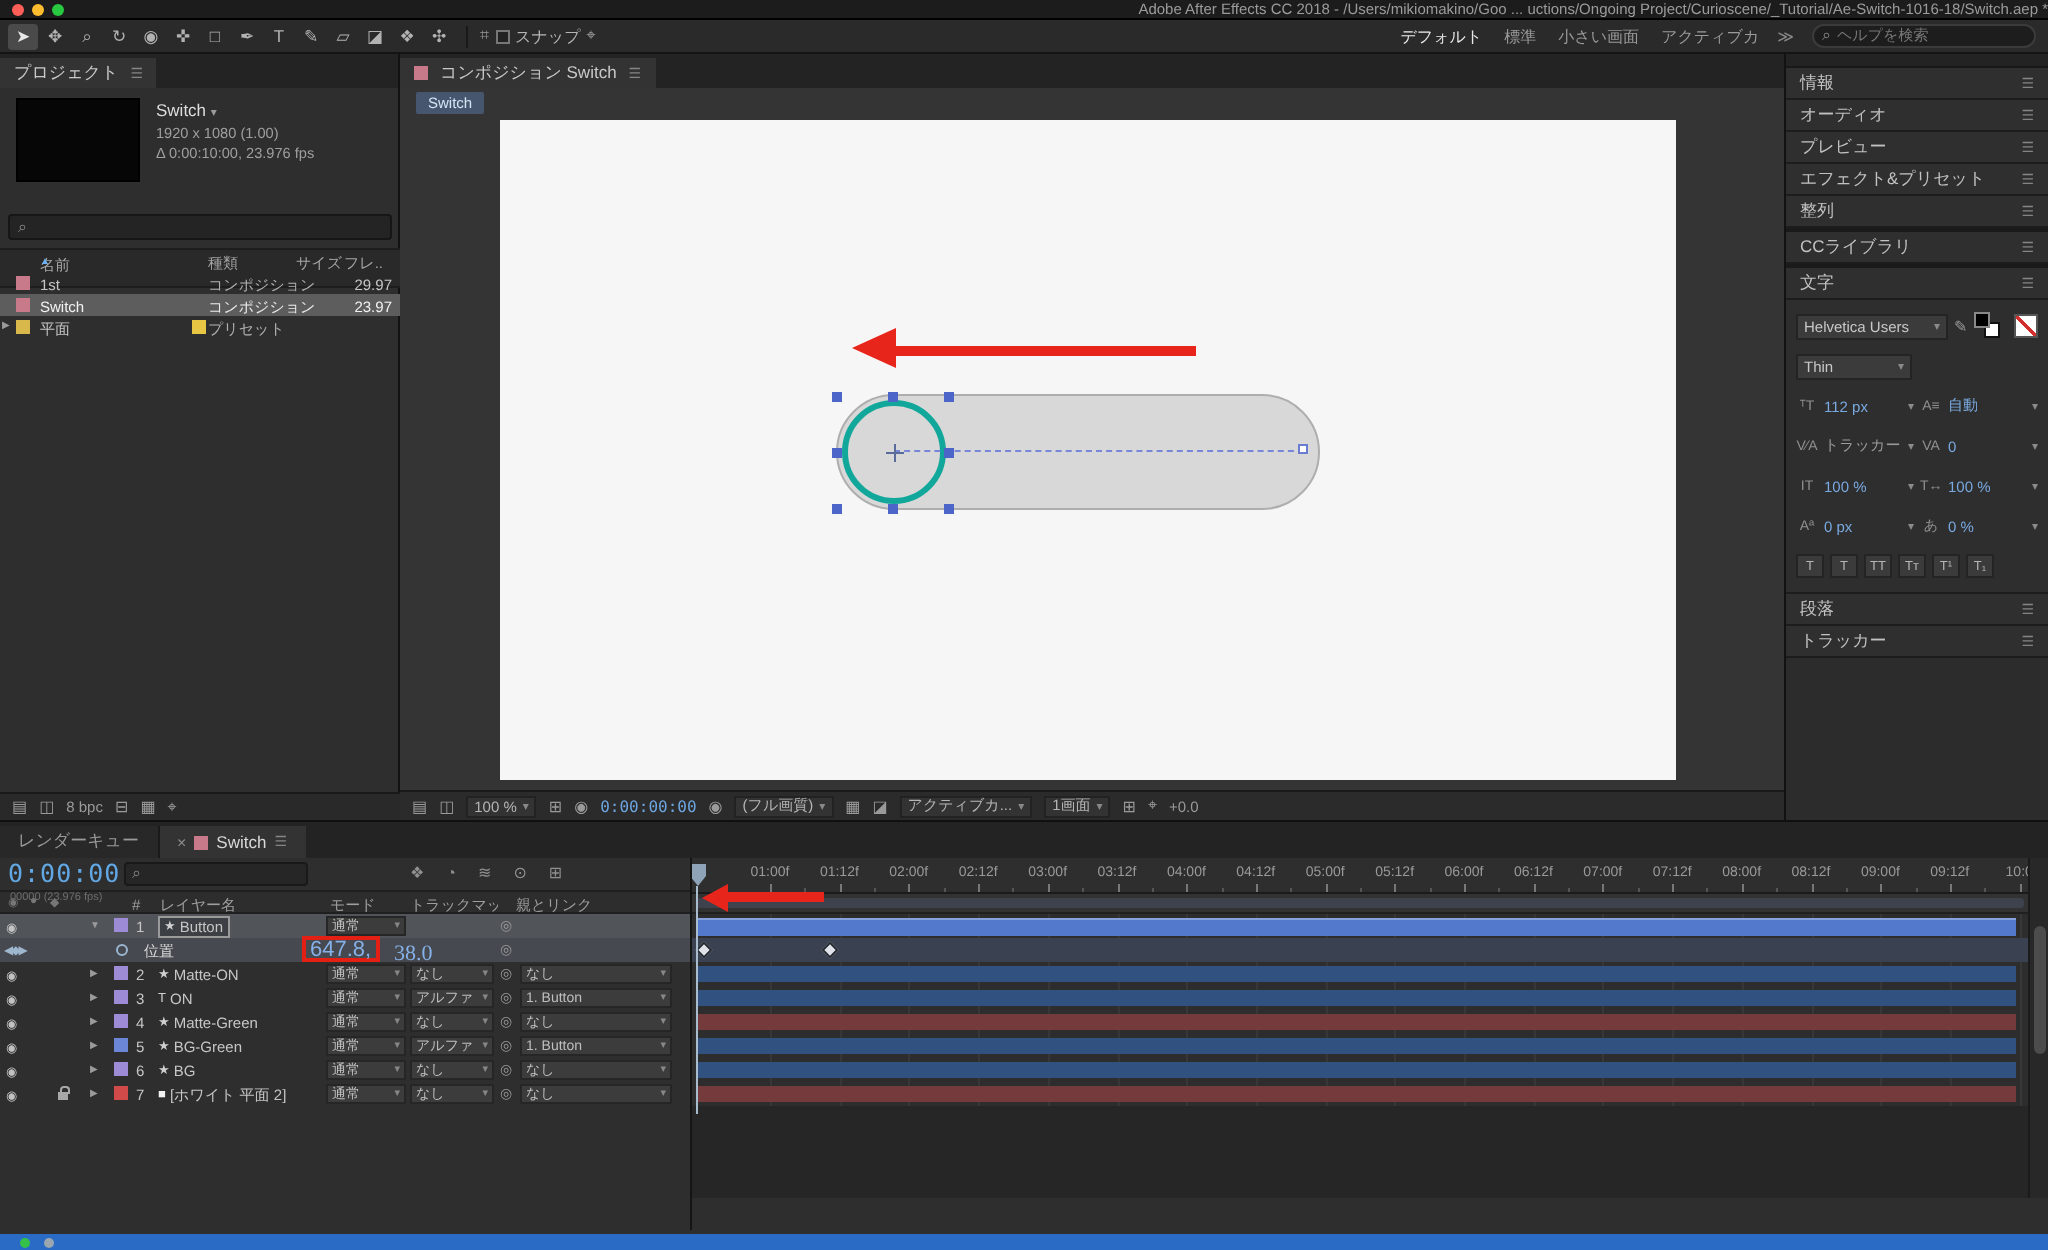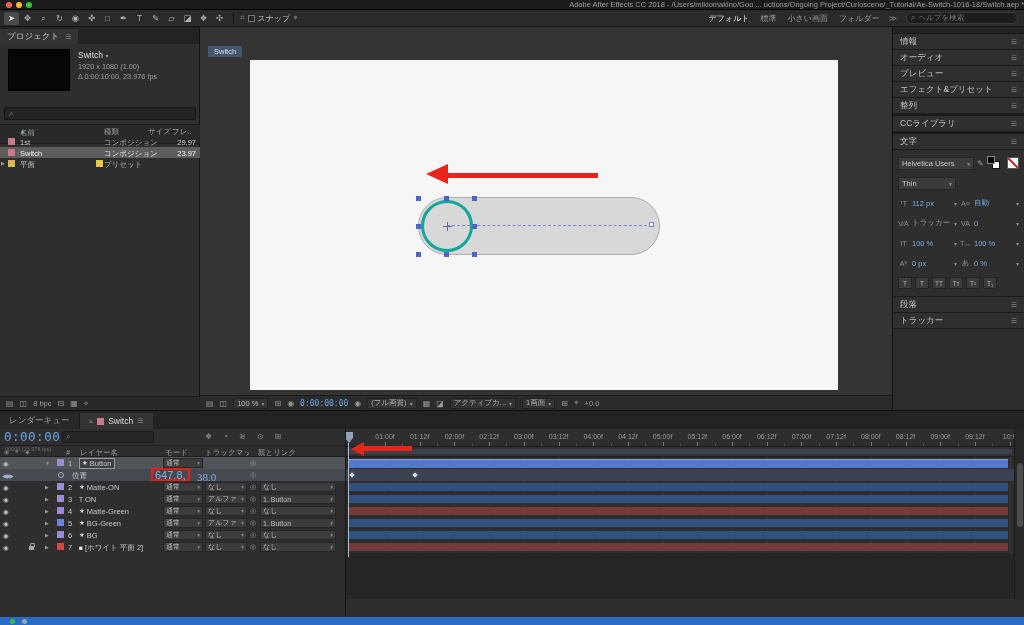--- a/index.html
+++ b/index.html
@@ -206,21 +206,21 @@
       <span class="tb-ico">⌗</span>
       <span class="chk"></span>
       <span>スナップ</span>
       <span class="tb-ico">⌖</span>
     </div>
     <div class="tb-spacer"></div>
     <div id="workspaces">
         <div class="ws active">デフォルト</div>
         <div class="ws">標準</div>
         <div class="ws">小さい画面</div>
-        <div class="ws">フォルダー</div>
+        <div class="ws">アクティブカ</div>
       </div>
     <span class="tb-chev">≫</span>
     <div class="helpsearch">
       <span class="hs-ico">⌕</span>
       <span class="hs-ph">ヘルプを検索</span>
     </div>
   </div>
 
   <div id="project">
     <div class="tabstrip">
@@ -275,20 +275,27 @@
       <span class="tb-ico">▤</span>
       <span class="tb-ico">◫</span>
       <span>8 bpc</span>
       <span class="tb-ico">⊟</span>
       <span class="tb-ico">▦</span>
       <span class="tb-ico">⌖</span>
     </div>
   </div>
 
   <div id="comp">
+    <div class="tabstrip">
+      <div class="ptab">
+        <span class="cicon"></span>
+        <span>コンポジション Switch</span>
+        <span class="hamb">☰</span>
+      </div>
+    </div>
     <div class="viewer-tab">Switch</div>
 
     <div id="canvas"></div>
     <div id="pill"></div>
     <div id="tealcircle"></div>
     <div class="pathline"></div>
     <div class="pathend"></div>
     <div class="anch-h"></div>
     <div class="anch-v"></div>
     <div id="handles">

